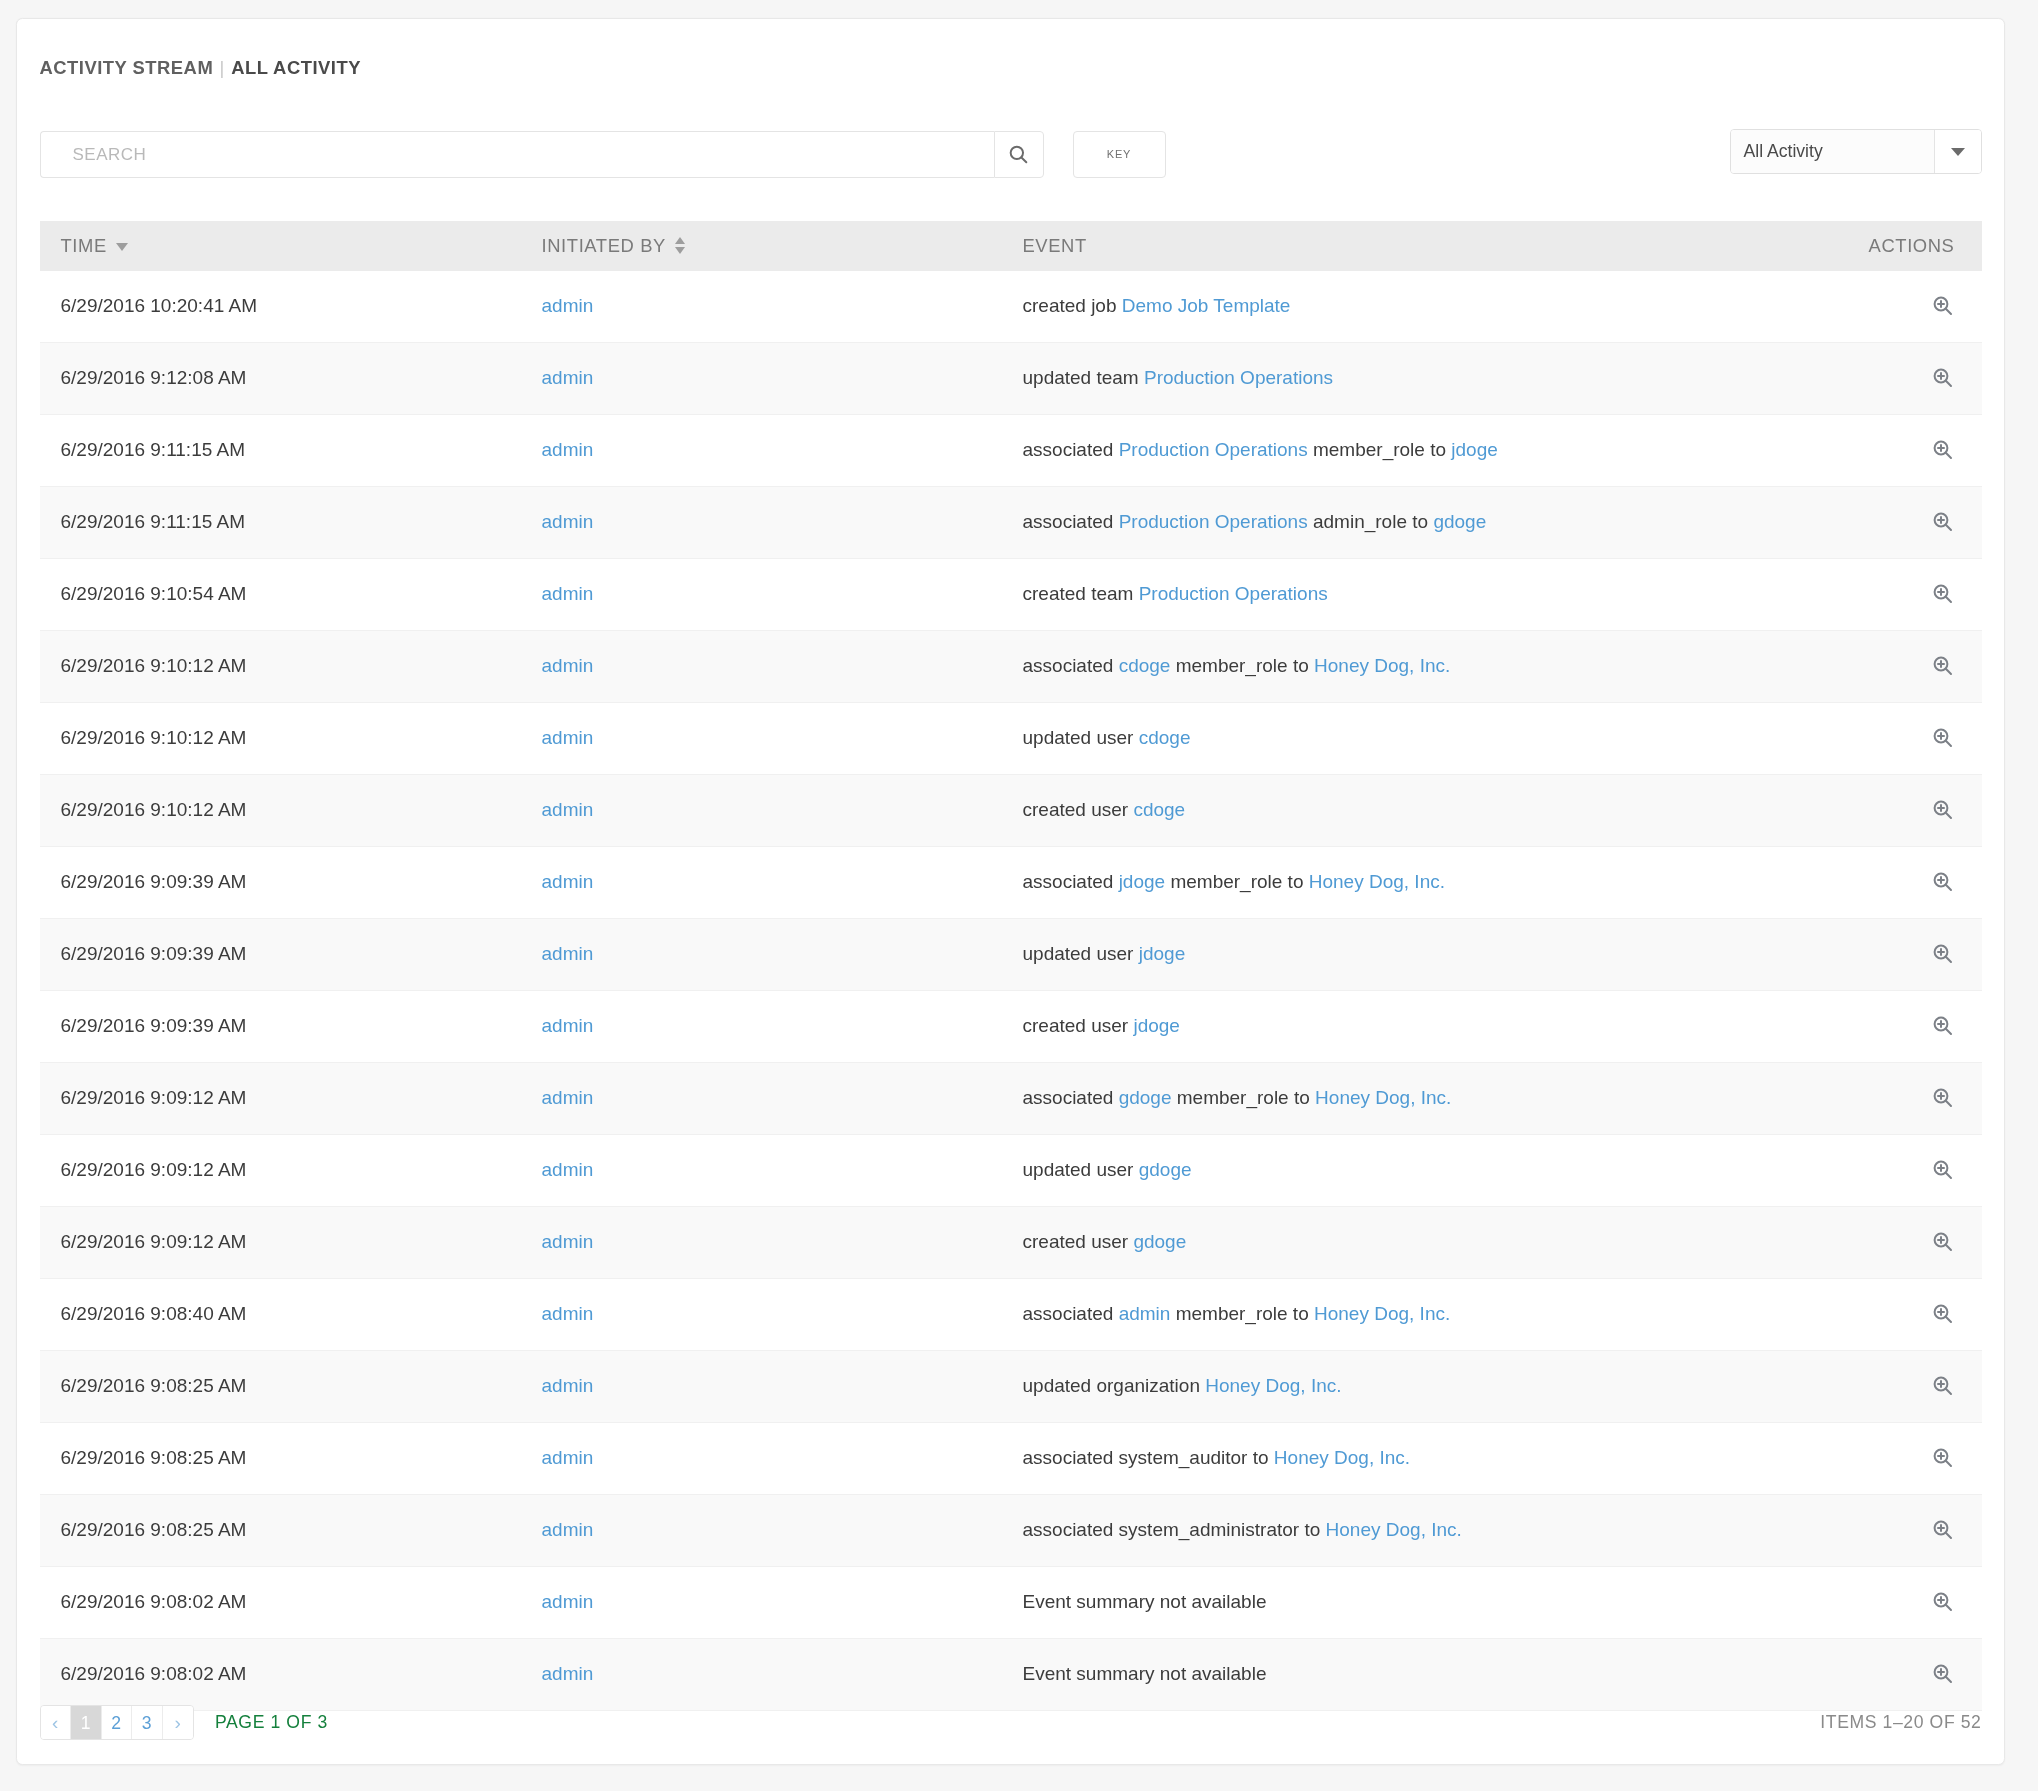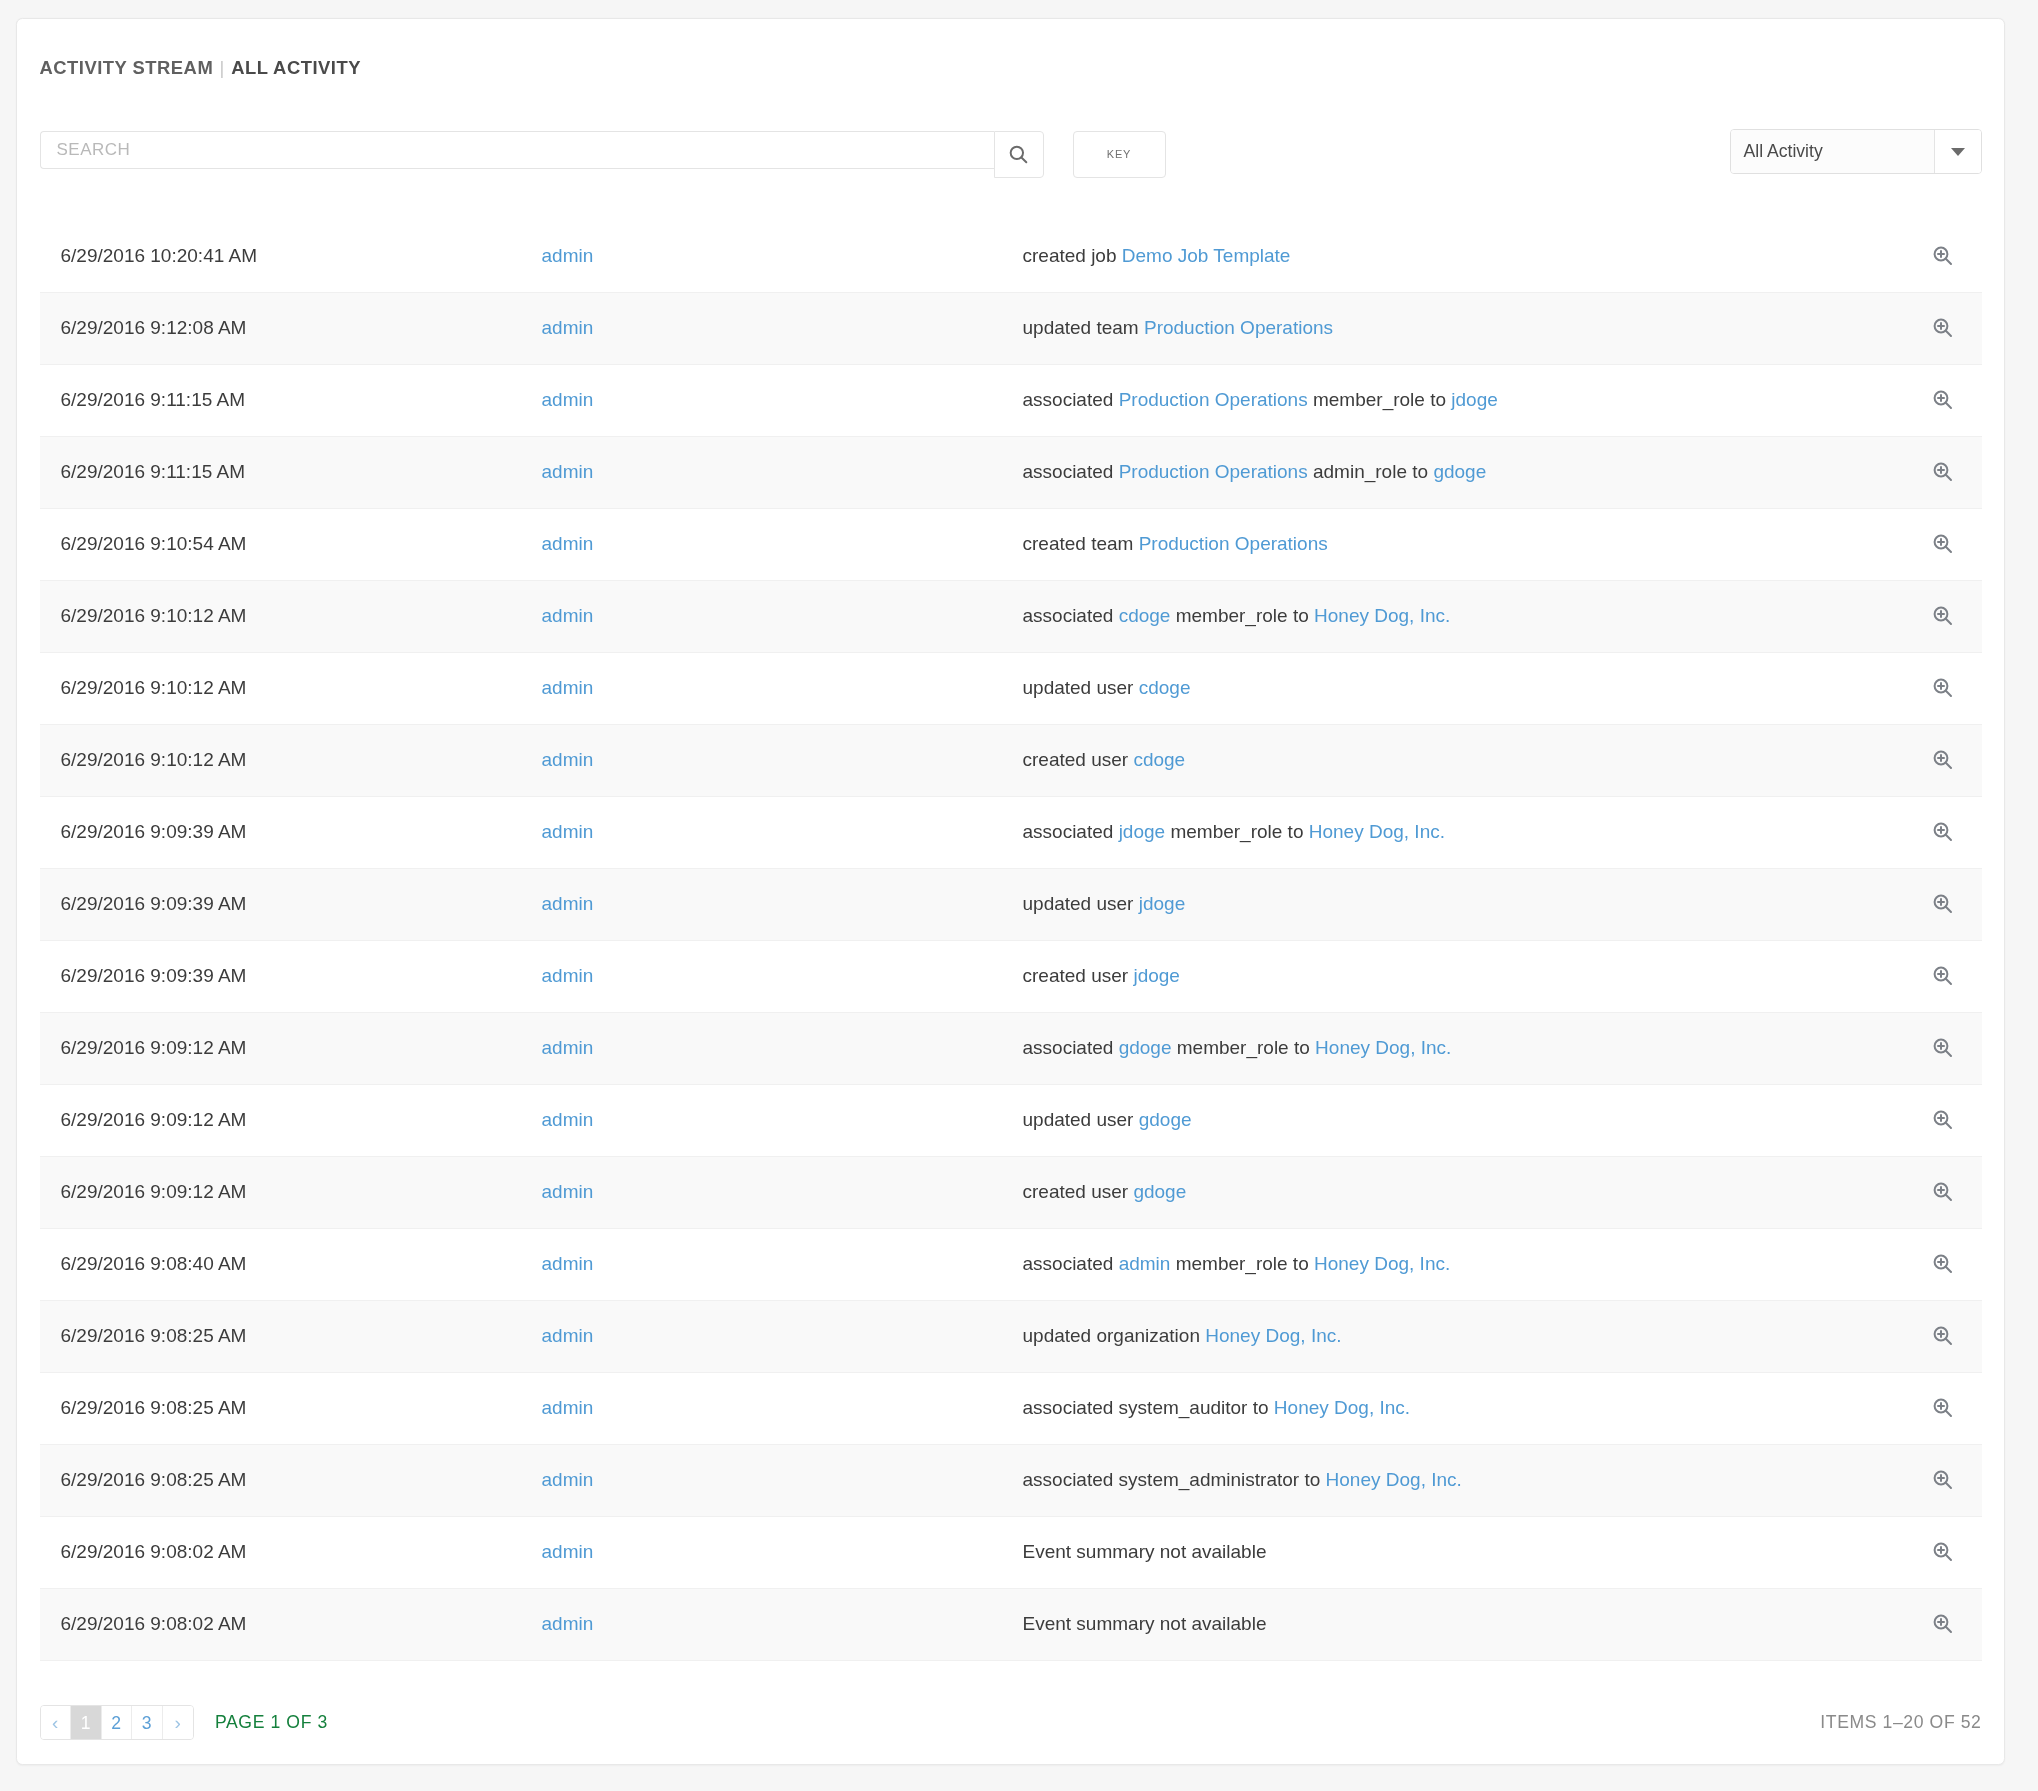--- a/index.html
+++ b/index.html
@@ -55,26 +55,26 @@
 
   .search-group {
     position: absolute;
     left: 0;
     top: 0;
     display: flex;
     height: 47px;
   }
   .search-input {
     width: 954px;
-    height: 38px;
+    height: 47px;
     border: 0.8px solid #e4e4e4;
     border-right: none;
     border-radius: 4px 0 0 4px;
     background: #fff;
-    padding: 0 16px;
+    padding: 0 32px;
     font-family: "Liberation Sans", sans-serif;
     font-size: 17.6px;
     color: #555;
     outline: none;
   }
   .search-input::placeholder {
     color: #b9b9b9;
     letter-spacing: 0.5px;
     font-size: 17px;
   }
@@ -285,20 +285,39 @@
 
     <div class="filter-select">
       <div class="value">All Activity</div>
       <div class="caret-box">
         <span class="caret-down"></span>
       </div>
     </div>
   </div>
 
   <div class="table">
+    <div class="thead">
+      <div class="col-time">
+        <span>TIME</span>
+        <span class="sort-desc"></span>
+      </div>
+      <div class="col-user">
+        <span>INITIATED BY</span>
+        <span class="sort-both">
+            <i class="up"></i>
+            <i class="down"></i>
+          </span>
+      </div>
+      <div class="col-event">
+        <span>EVENT</span>
+      </div>
+      <div class="col-actions">
+        <span>ACTIONS</span>
+      </div>
+    </div>
     <div id="tbody">
         <div class="row">
           <div class="col-time">6/29/2016 10:20:41 AM</div>
           <div class="col-user">
             <a>admin</a>
           </div>
           <div class="col-event">
             <span style="white-space: pre;">created job </span>
             <a style="white-space: pre;">Demo Job Template</a>
           </div>

